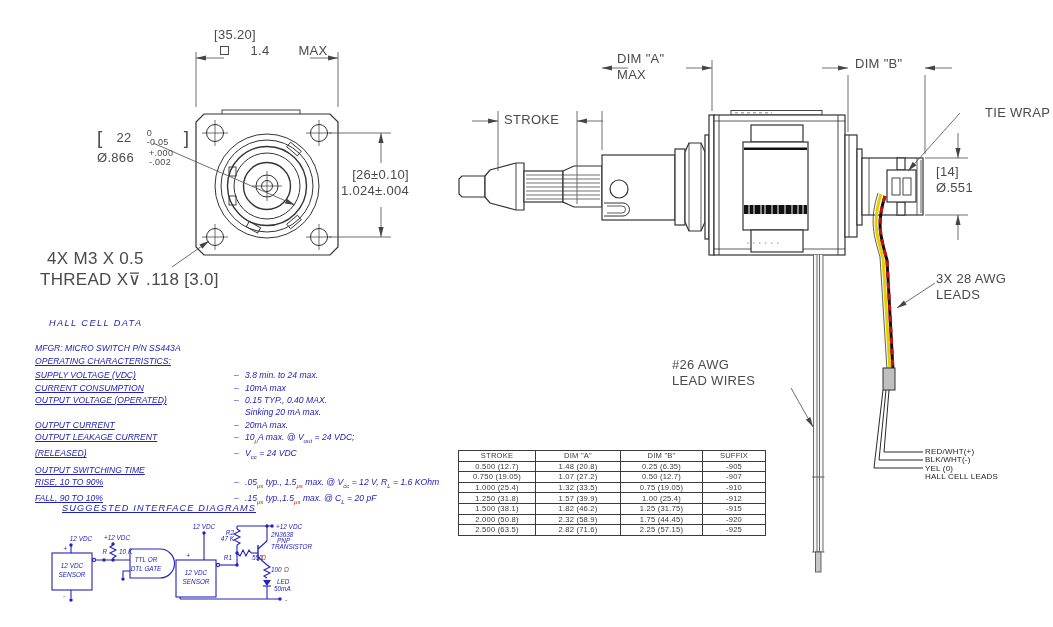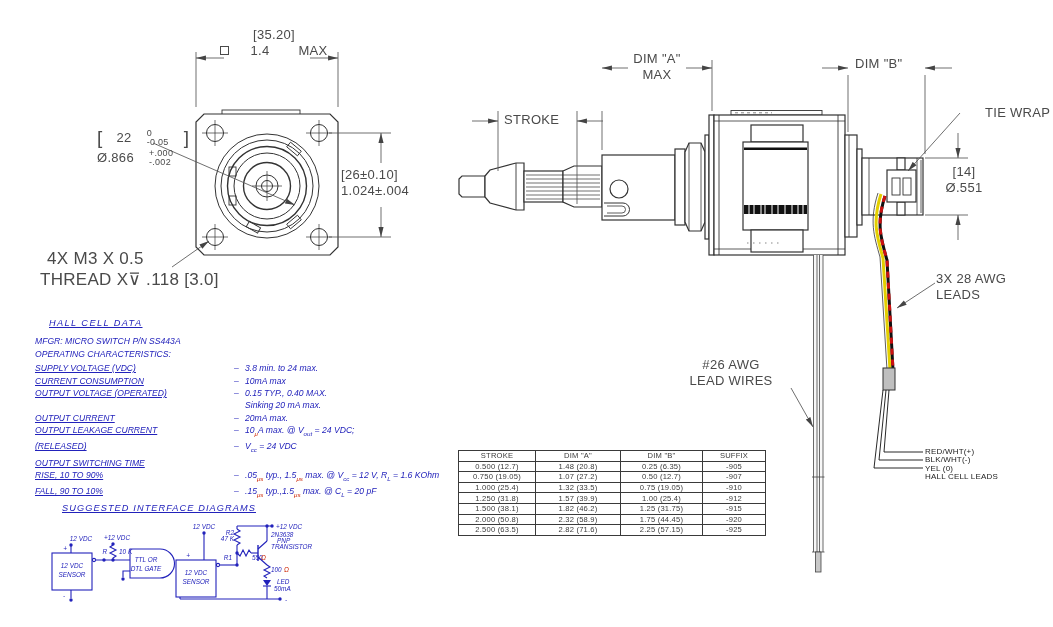--- a/index.html
+++ b/index.html
@@ -1,32 +1,32 @@
 <!DOCTYPE html>
 <html><head>
 <meta charset="utf-8">
 <style>
   html,body{margin:0;padding:0;background:#fff;}
   .stage{position:relative;width:1053px;height:627px;background:#fff;overflow:hidden;
          font-family:"Liberation Sans",sans-serif;}
   .stage svg{position:absolute;left:0;top:0;z-index:1;}
   .txt{position:absolute;z-index:2;color:#4a4a4a;font-size:13px;line-height:1.22;
        letter-spacing:.3px;white-space:nowrap;}
-  .ctr{text-align:center;}
+  .ctr{}
   .rowflex{display:flex;align-items:center;gap:14px;}
   .sq{display:inline-block;width:7px;height:7px;border:1.3px solid #4a4a4a;margin-right:7px;}
   .stk{display:inline-flex;flex-direction:column;justify-content:center;font-size:9px;
        line-height:9px;vertical-align:middle;margin:0 1px;text-align:left;}
   .bk{font-size:19px;font-weight:300;}
   
   .hall{position:absolute;left:35px;top:317px;width:440px;z-index:2;color:#2222bb;
         font-style:italic;font-size:8.6px;line-height:12.4px;}
-  .hall-title{font-size:9.2px;margin-left:14px;text-decoration:underline;letter-spacing:1.4px;
-        margin-bottom:6px;display:inline-block;}
-  .hall-sub{margin-bottom:2px;}
+  .hall-title{font-size:9.2px;margin-left:14px;letter-spacing:1.4px;
+        margin-bottom:13px;display:inline-block;}
+  .hall-sub{text-decoration:underline;margin-bottom:2px;}
   .hrow{display:flex;}
   .hl{width:193px;flex:none;text-decoration:underline;}
   .hs{width:17px;flex:none;text-align:center;}
   .hv{flex:1;}
   sub{font-size:6.2px;}
   .red, sub.red{color:#cc2200;}
   .iface-title{position:absolute;left:62px;top:503px;z-index:2;color:#2222bb;font-style:italic;
         font-size:9.2px;text-decoration:underline;letter-spacing:1.1px;}
   
   .dtab{position:absolute;left:458px;top:450px;z-index:2;border-collapse:collapse;
@@ -337,21 +337,21 @@
     </div>
     <div class="rowflex">
       <span>Ø.866</span>
       <span class="stk">
           <span>+.000</span>
           <span>-.002</span>
         </span>
     </div>
   </div>
 
-  <div class="txt" style="left:341px;top:167px;">
+  <div class="txt" style="left:341px;top:167px;text-align:right;">
     <div>[26±0.10]</div>
     <div>1.024±.004</div>
   </div>
 
   <div class="txt" style="left:40px;top:249px;font-size:17px;">
     <div style="padding-left:7px;">4X M3 X 0.5</div>
     <div>THREAD X⊽ .118 [3.0]</div>
   </div>
 
   <div class="txt" style="left:504px;top:112px;">STROKE</div>

